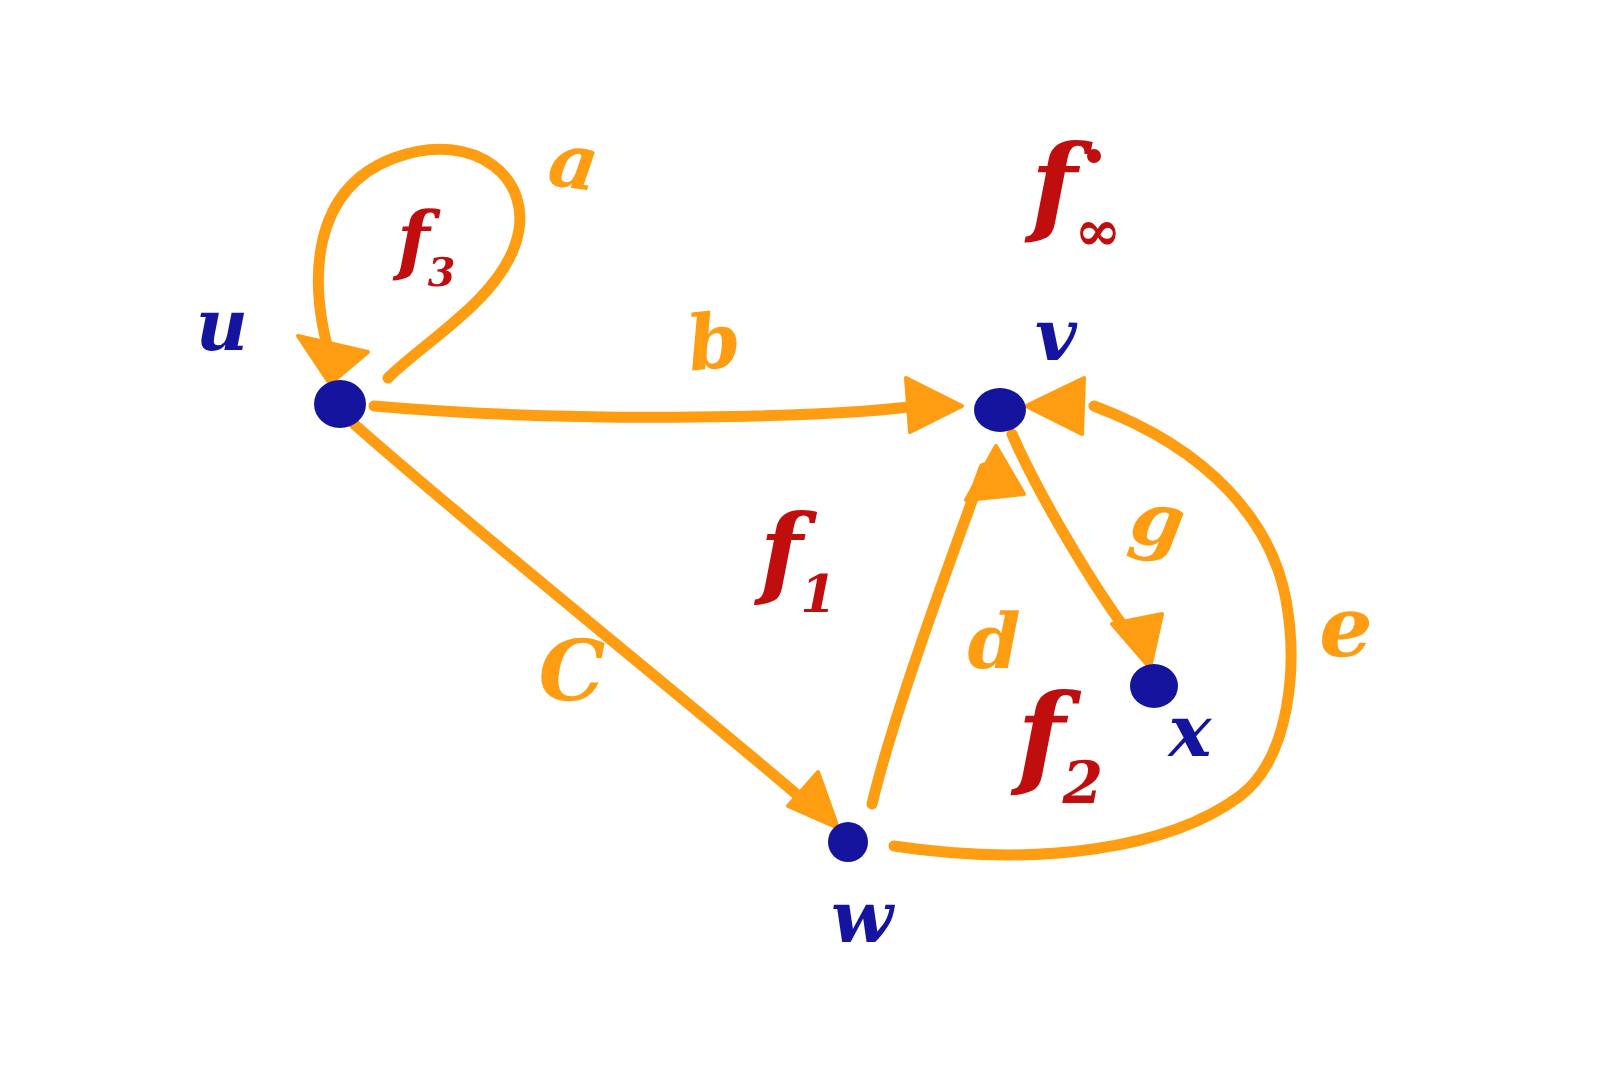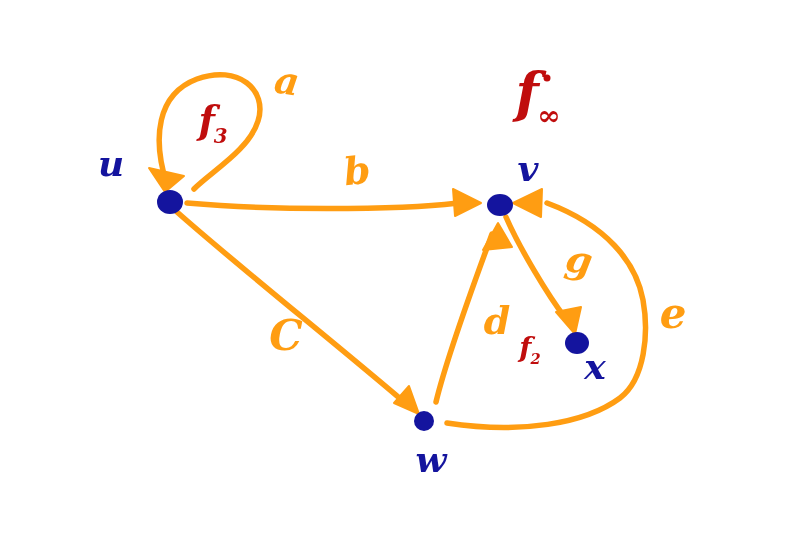--- a/index.html
+++ b/index.html
@@ -77,17 +77,18 @@
   <div class="lbl node-lbl" style="left:431px;top:459px">w</div>
   <div class="lbl node-lbl" style="left:595px;top:366px">x</div>
 
   <div class="lbl edge-lbl tilt-a" style="left:287px;top:81px">a</div>
   <div class="lbl edge-lbl tilt-b" style="left:357px;top:171px">b</div>
   <div class="lbl edge-lbl" style="left:286px;top:336px;font-size:42px">C</div>
   <div class="lbl edge-lbl" style="left:497px;top:321px">d</div>
   <div class="lbl edge-lbl" style="left:673px;top:314px;font-size:42px">e</div>
   <div class="lbl edge-lbl tilt-g" style="left:579px;top:260px">g</div>
 
-  <div class="lbl face-lbl" style="left:530px;top:348px;font-size:28px"><span>f</span><span class="sub">2</span></div>
+  <div class="lbl face-lbl" style="left:399px;top:276px"><span>f</span><span class="sub">1</span></div>
+  <div class="lbl face-lbl" style="left:530px;top:368px;font-size:56px"><span>f</span><span class="sub">2</span></div>
   <div class="lbl face-lbl" style="left:213px;top:120px;font-size:38px"><span>f</span><span class="sub">3</span></div>
   <div class="lbl face-lbl" style="left:538px;top:92px;font-size:54px"><span>f</span><span class="sub">∞</span></div>
 
 </div>
 
 </body></html>

